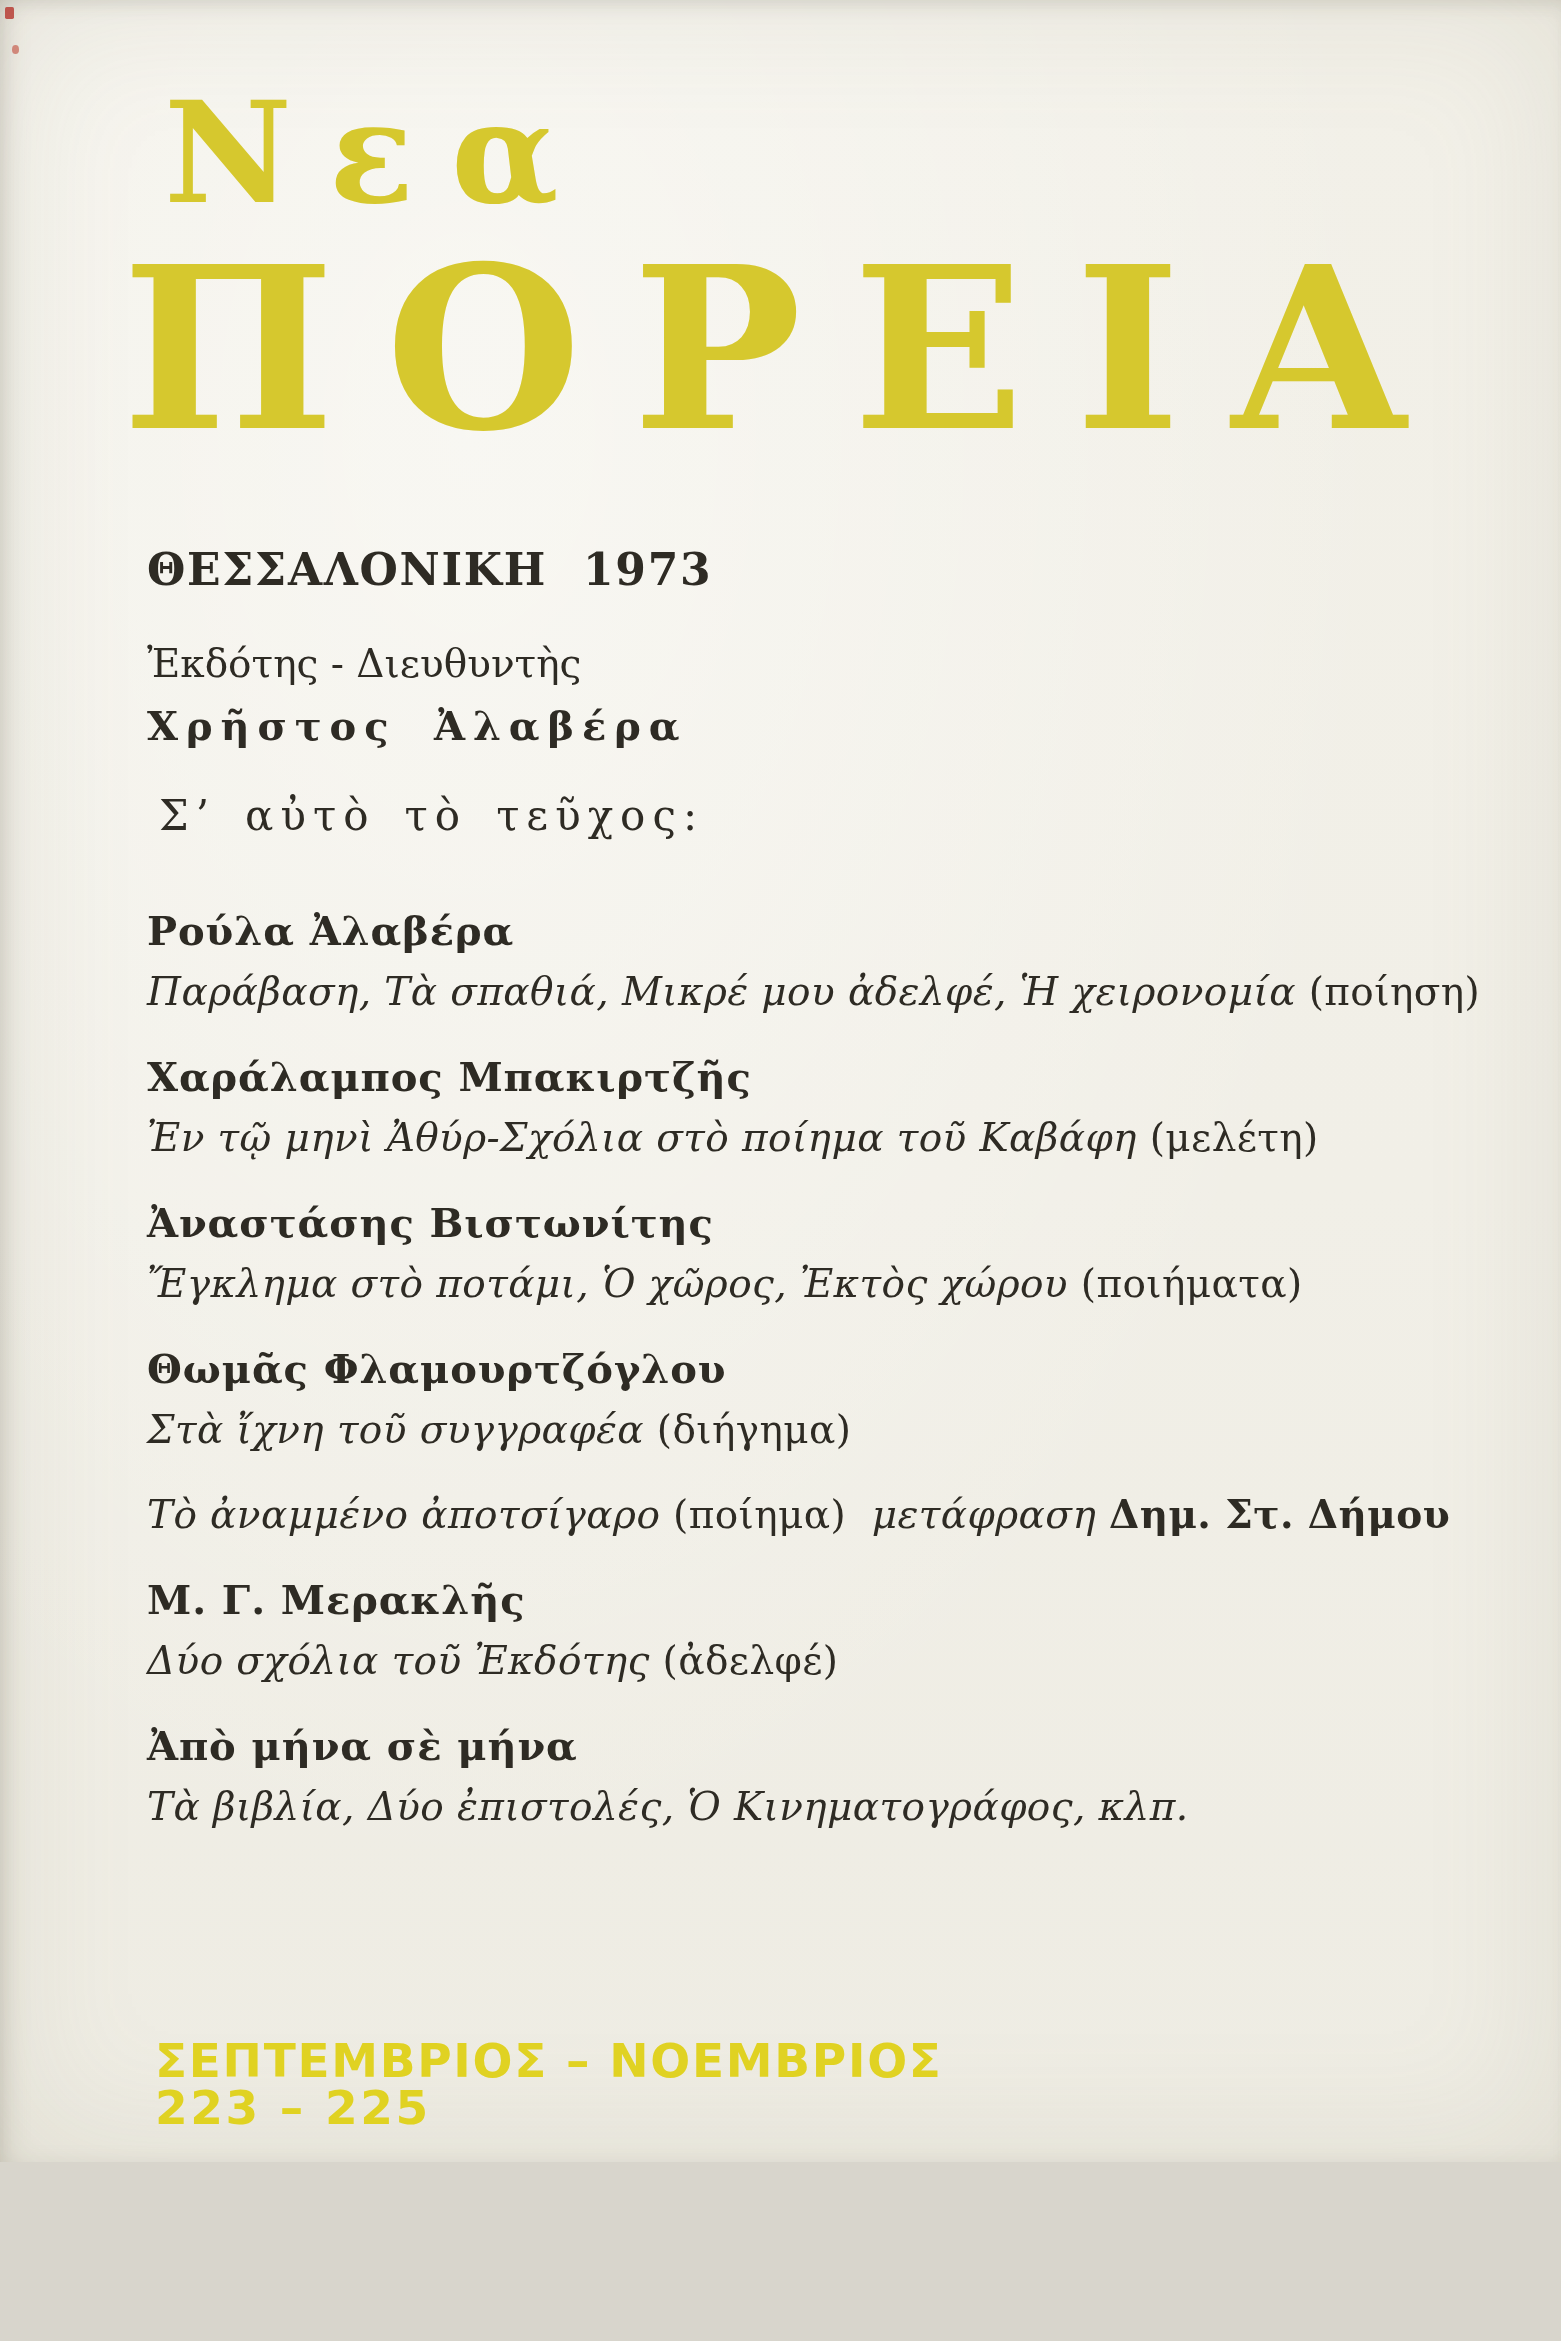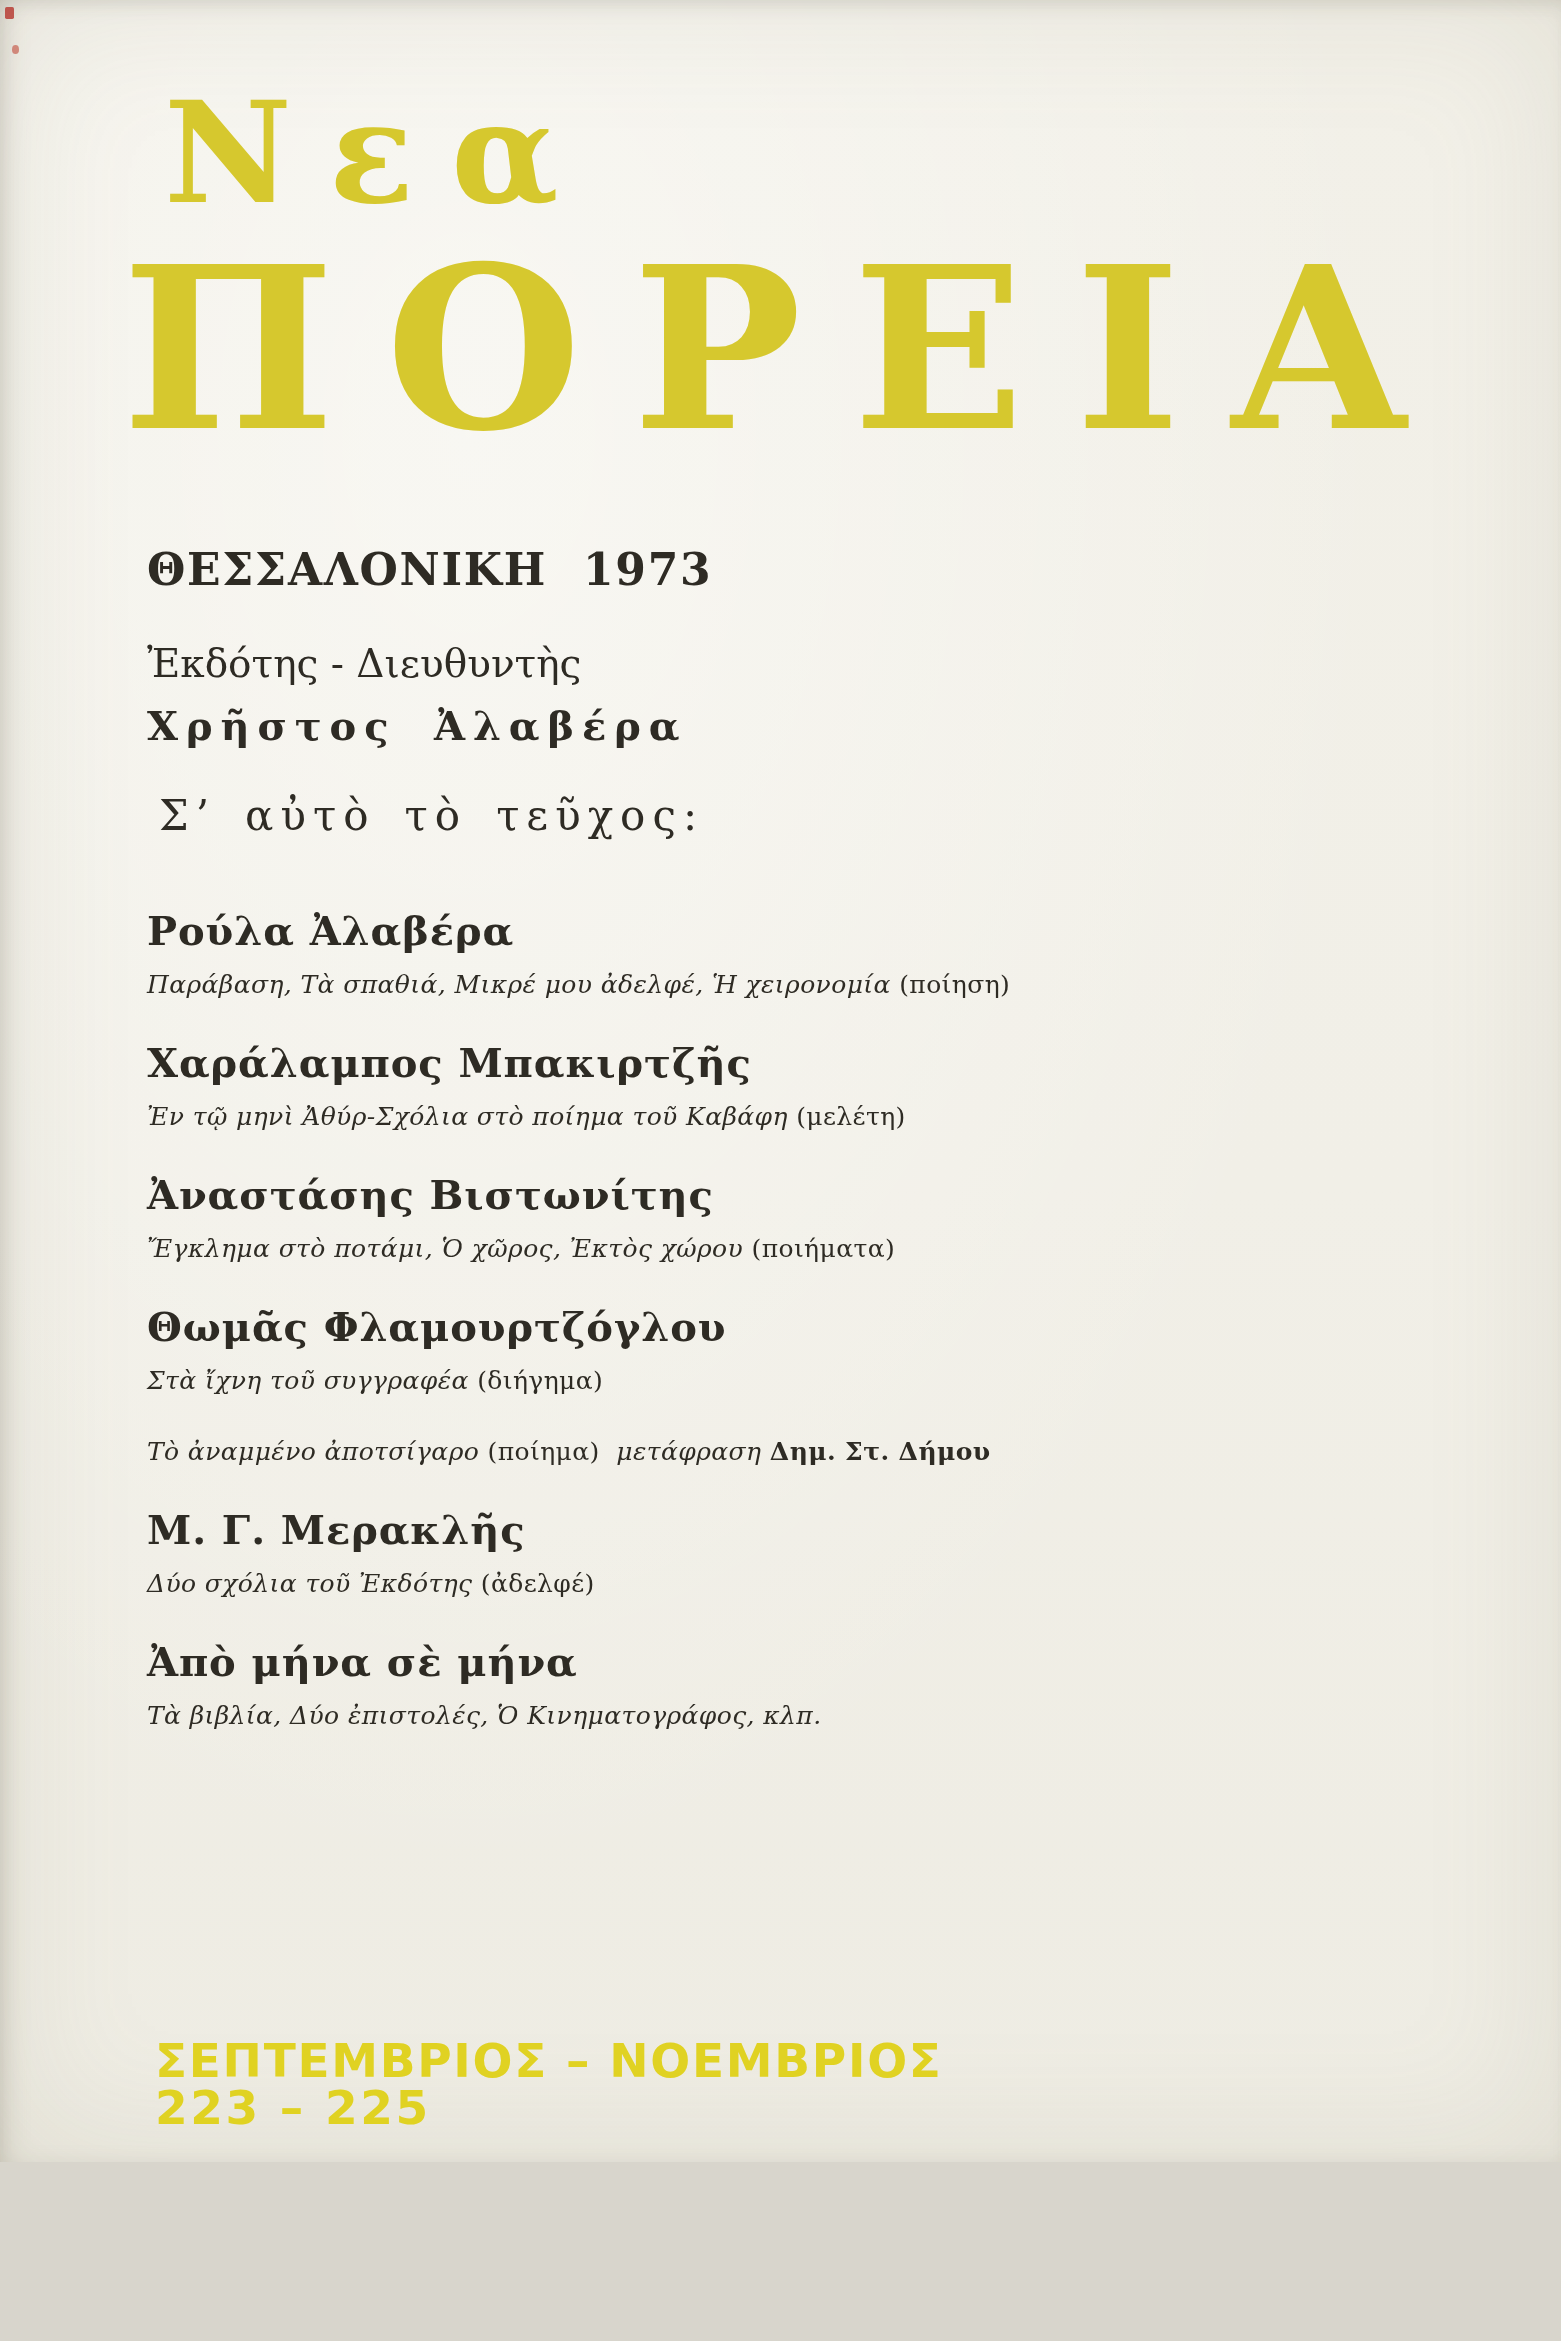--- a/index.html
+++ b/index.html
@@ -118,21 +118,21 @@
   .entry { margin: 0 0 46px 0; }
   .entry .author {
     font-size: 40px;
     line-height: 1;
     font-weight: bold;
     letter-spacing: 0.9px;
     white-space: nowrap;
   }
   .entry .works-line {
     margin-top: 21px;
-    font-size: 25px;
+    font-size: 39px;
     line-height: 1;
     font-style: italic;
     letter-spacing: 0.4px;
     white-space: nowrap;
   }
   .entry .genre { font-style: normal; }
   .entry .translation-label { }
   .entry .translator { font-style: normal; font-weight: bold; }
 
   .footer {

